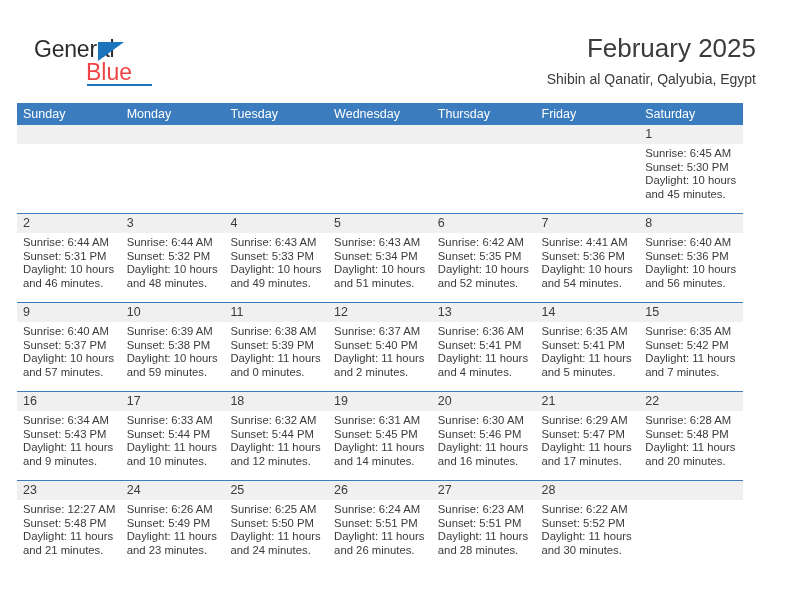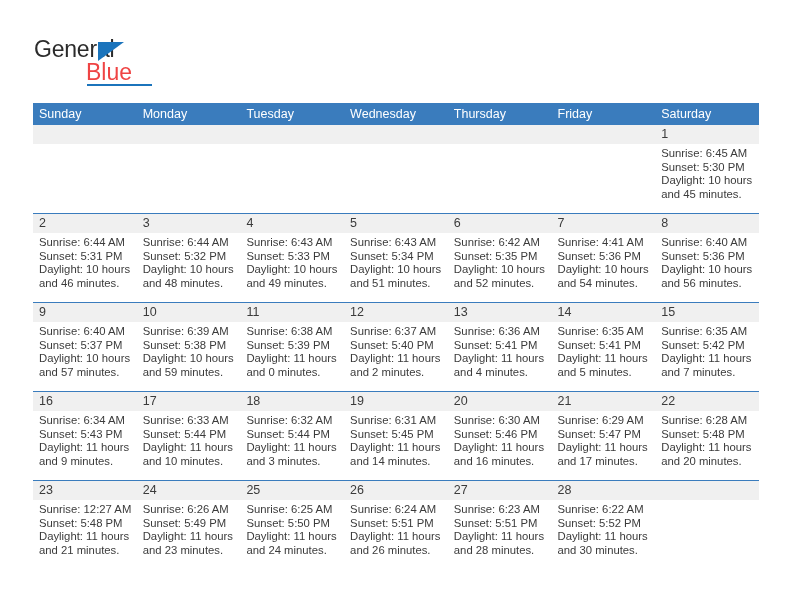--- a/index.html
+++ b/index.html
@@ -89,21 +89,21 @@
     margin-top: 8px;
     font-size: 14px;
     color: #3b3b3b;
     line-height: 17px;
     white-space: nowrap;
   }
 
   
   .calendar {
     position: absolute;
-    left: 33px;
+    left: 17px;
     top: 103px;
     width: 726px;
     border-collapse: collapse;
     table-layout: fixed;
   }
   .calendar th {
     background: #3a7cbd;
     color: #ffffff;
     font-weight: normal;
     font-size: 12.5px;
@@ -154,20 +154,24 @@
 
   <div class="header">
 
     <div class="brand">
       <span class="brand-general">General</span>
       <span class="brand-tri"></span>
       <span class="brand-blue">Blue</span>
       <span class="brand-underline"></span>
     </div>
 
+    <div class="title-block">
+      <div class="cal-title">February 2025</div>
+      <div class="cal-subtitle">Shibin al Qanatir, Qalyubia, Egypt</div>
+    </div>
 
   </div>
 
   <table class="calendar">
     <thead>
       <tr>
         <th>Sunday</th>
         <th>Monday</th>
         <th>Tuesday</th>
         <th>Wednesday</th>
@@ -354,21 +358,21 @@
               <div>Daylight: 11 hours</div>
               <div>and 10 minutes.</div>
             </div>
           </td>
           <td>
             <span class="daynum">18</span>
             <div class="cellbody">
               <div>Sunrise: 6:32 AM</div>
               <div>Sunset: 5:44 PM</div>
               <div>Daylight: 11 hours</div>
-              <div>and 3 minutes.</div>
+              <div>and 12 minutes.</div>
             </div>
           </td>
           <td>
             <span class="daynum">19</span>
             <div class="cellbody">
               <div>Sunrise: 6:31 AM</div>
               <div>Sunset: 5:45 PM</div>
               <div>Daylight: 11 hours</div>
               <div>and 14 minutes.</div>
             </div>

